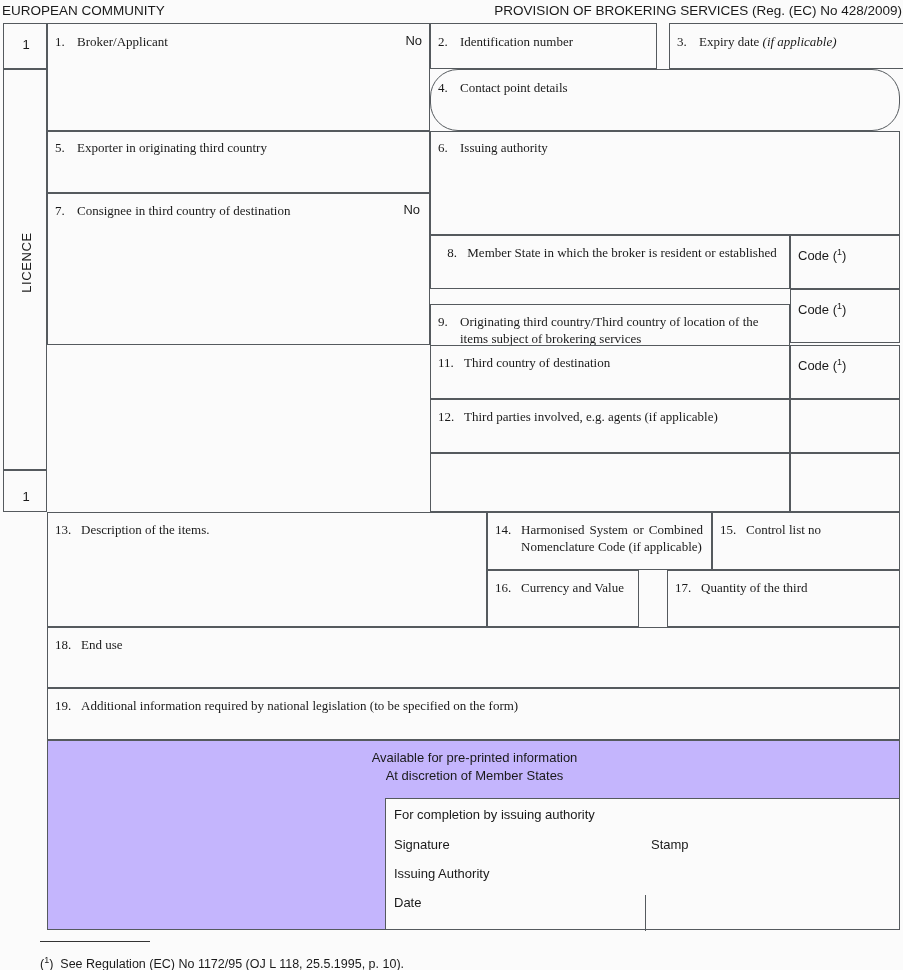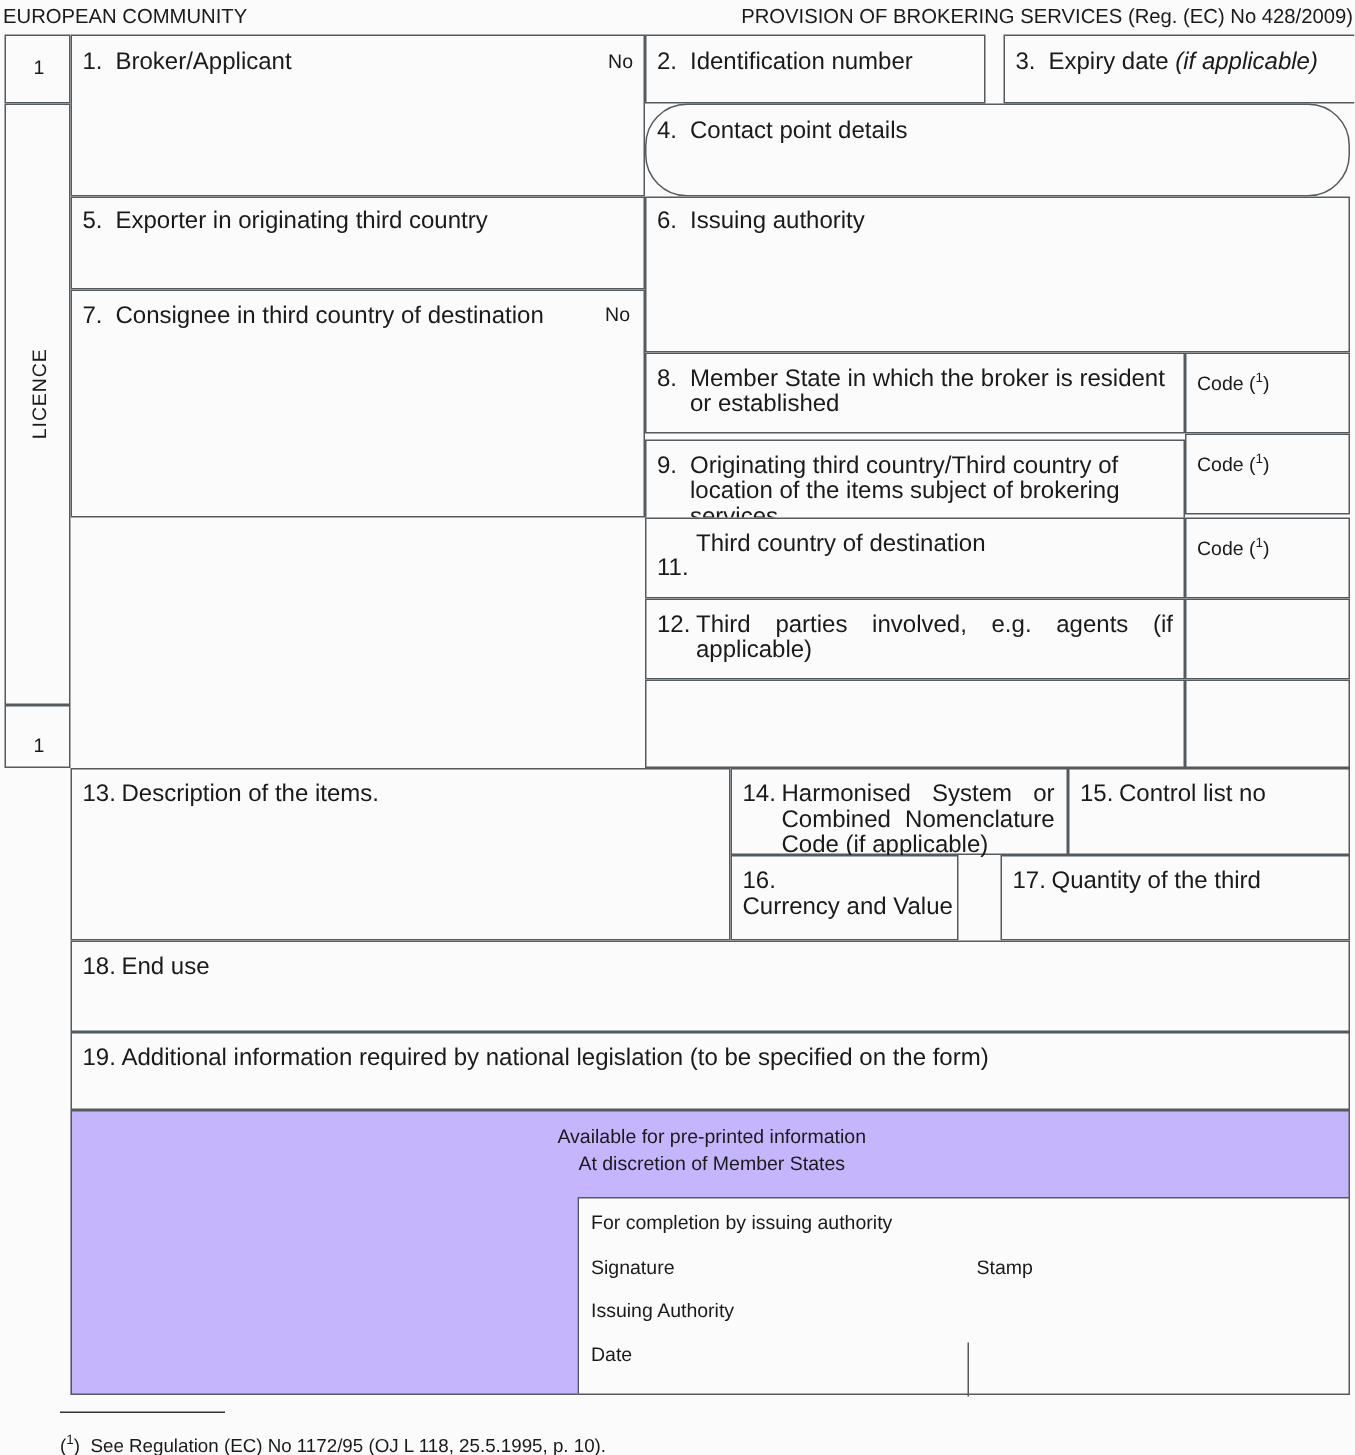--- a/index.html
+++ b/index.html
@@ -58,22 +58,23 @@
   .num {
     position: absolute;
     font-size: 13px;
     line-height: 16px;
   }
   .ital { font-style: italic; }
 
   
   .fld {
     position: absolute;
-    font-size: 16px;
+    font-size: 13px;
     line-height: 17px;
+    font-family: Liberation Serif, serif;
   }
   .fld .n {
     display: inline-block;
     width: 22px;
     vertical-align: top;
   }
   .fld .t {
     display: inline-block;
     vertical-align: top;
   }
@@ -163,41 +164,41 @@
   </div>
 
   <div class="bx" style="left:47px; top:193px; width:383px; height:152px;">
     <div class="fld" style="left:7px; top:8px;">
       <span class="n">7.</span><span class="t">Consignee in third country of destination</span>
     </div>
     <div class="lbl" style="right:9px; top:8px;">No</div>
   </div>
 
   <div class="bx" style="left:430px; top:235px; width:360px; height:54px;">
-    <div class="fld" style="left:7px; top:8px; width:346px;">
+    <div class="fld" style="left:7px; top:8px; width:346px;text-align:center;">
       <span class="n">8.</span><span class="t" style="width:318px;">Member State in which the broker is resident or established</span>
     </div>
   </div>
   <div class="bx" style="left:790px; top:235px; width:110px; height:54px;">
     <div class="lbl" style="left:7px; top:8px;"><span>Code (<sup style="font-size:9px;vertical-align:super">1</sup>)</span></div>
   </div>
 
-  <div class="bx" style="left:430px; top:293px; width:360px; height:68px;">
+  <div class="bx" style="left:430px; top:304px; width:360px; height:68px;">
     <div class="fld" style="left:7px; top:8px; width:346px;">
       <span class="n">9.</span><span class="t" style="width:318px;">Originating third country/Third country of location of the items subject of brokering services</span>
     </div>
   </div>
   <div class="bx" style="left:790px; top:289px; width:110px; height:54px;">
     <div class="lbl" style="left:7px; top:8px;"><span>Code (<sup style="font-size:9px;vertical-align:super">1</sup>)</span></div>
   </div>
 
 
   <div class="bx" style="left:430px; top:345px; width:360px; height:54px;">
     <div class="fld" style="left:7px; top:8px;">
-      <span class="n" style="width:26px;margin-top:16px;">11.</span><span class="t">Third country of destination</span>
+      <span class="n" style="width:26px;">11.</span><span class="t">Third country of destination</span>
     </div>
   </div>
   <div class="bx" style="left:790px; top:345px; width:110px; height:54px;">
     <div class="lbl" style="left:7px; top:8px;"><span>Code (<sup style="font-size:9px;vertical-align:super">1</sup>)</span></div>
   </div>
 
   <div class="bx" style="left:430px; top:399px; width:360px; height:54px;">
     <div class="fld just" style="left:7px; top:8px; width:348px;">
       <span class="n" style="width:26px;">12.</span><span class="t" style="width:318px;">Third parties involved, e.g. agents (if applicable)</span>
     </div>

